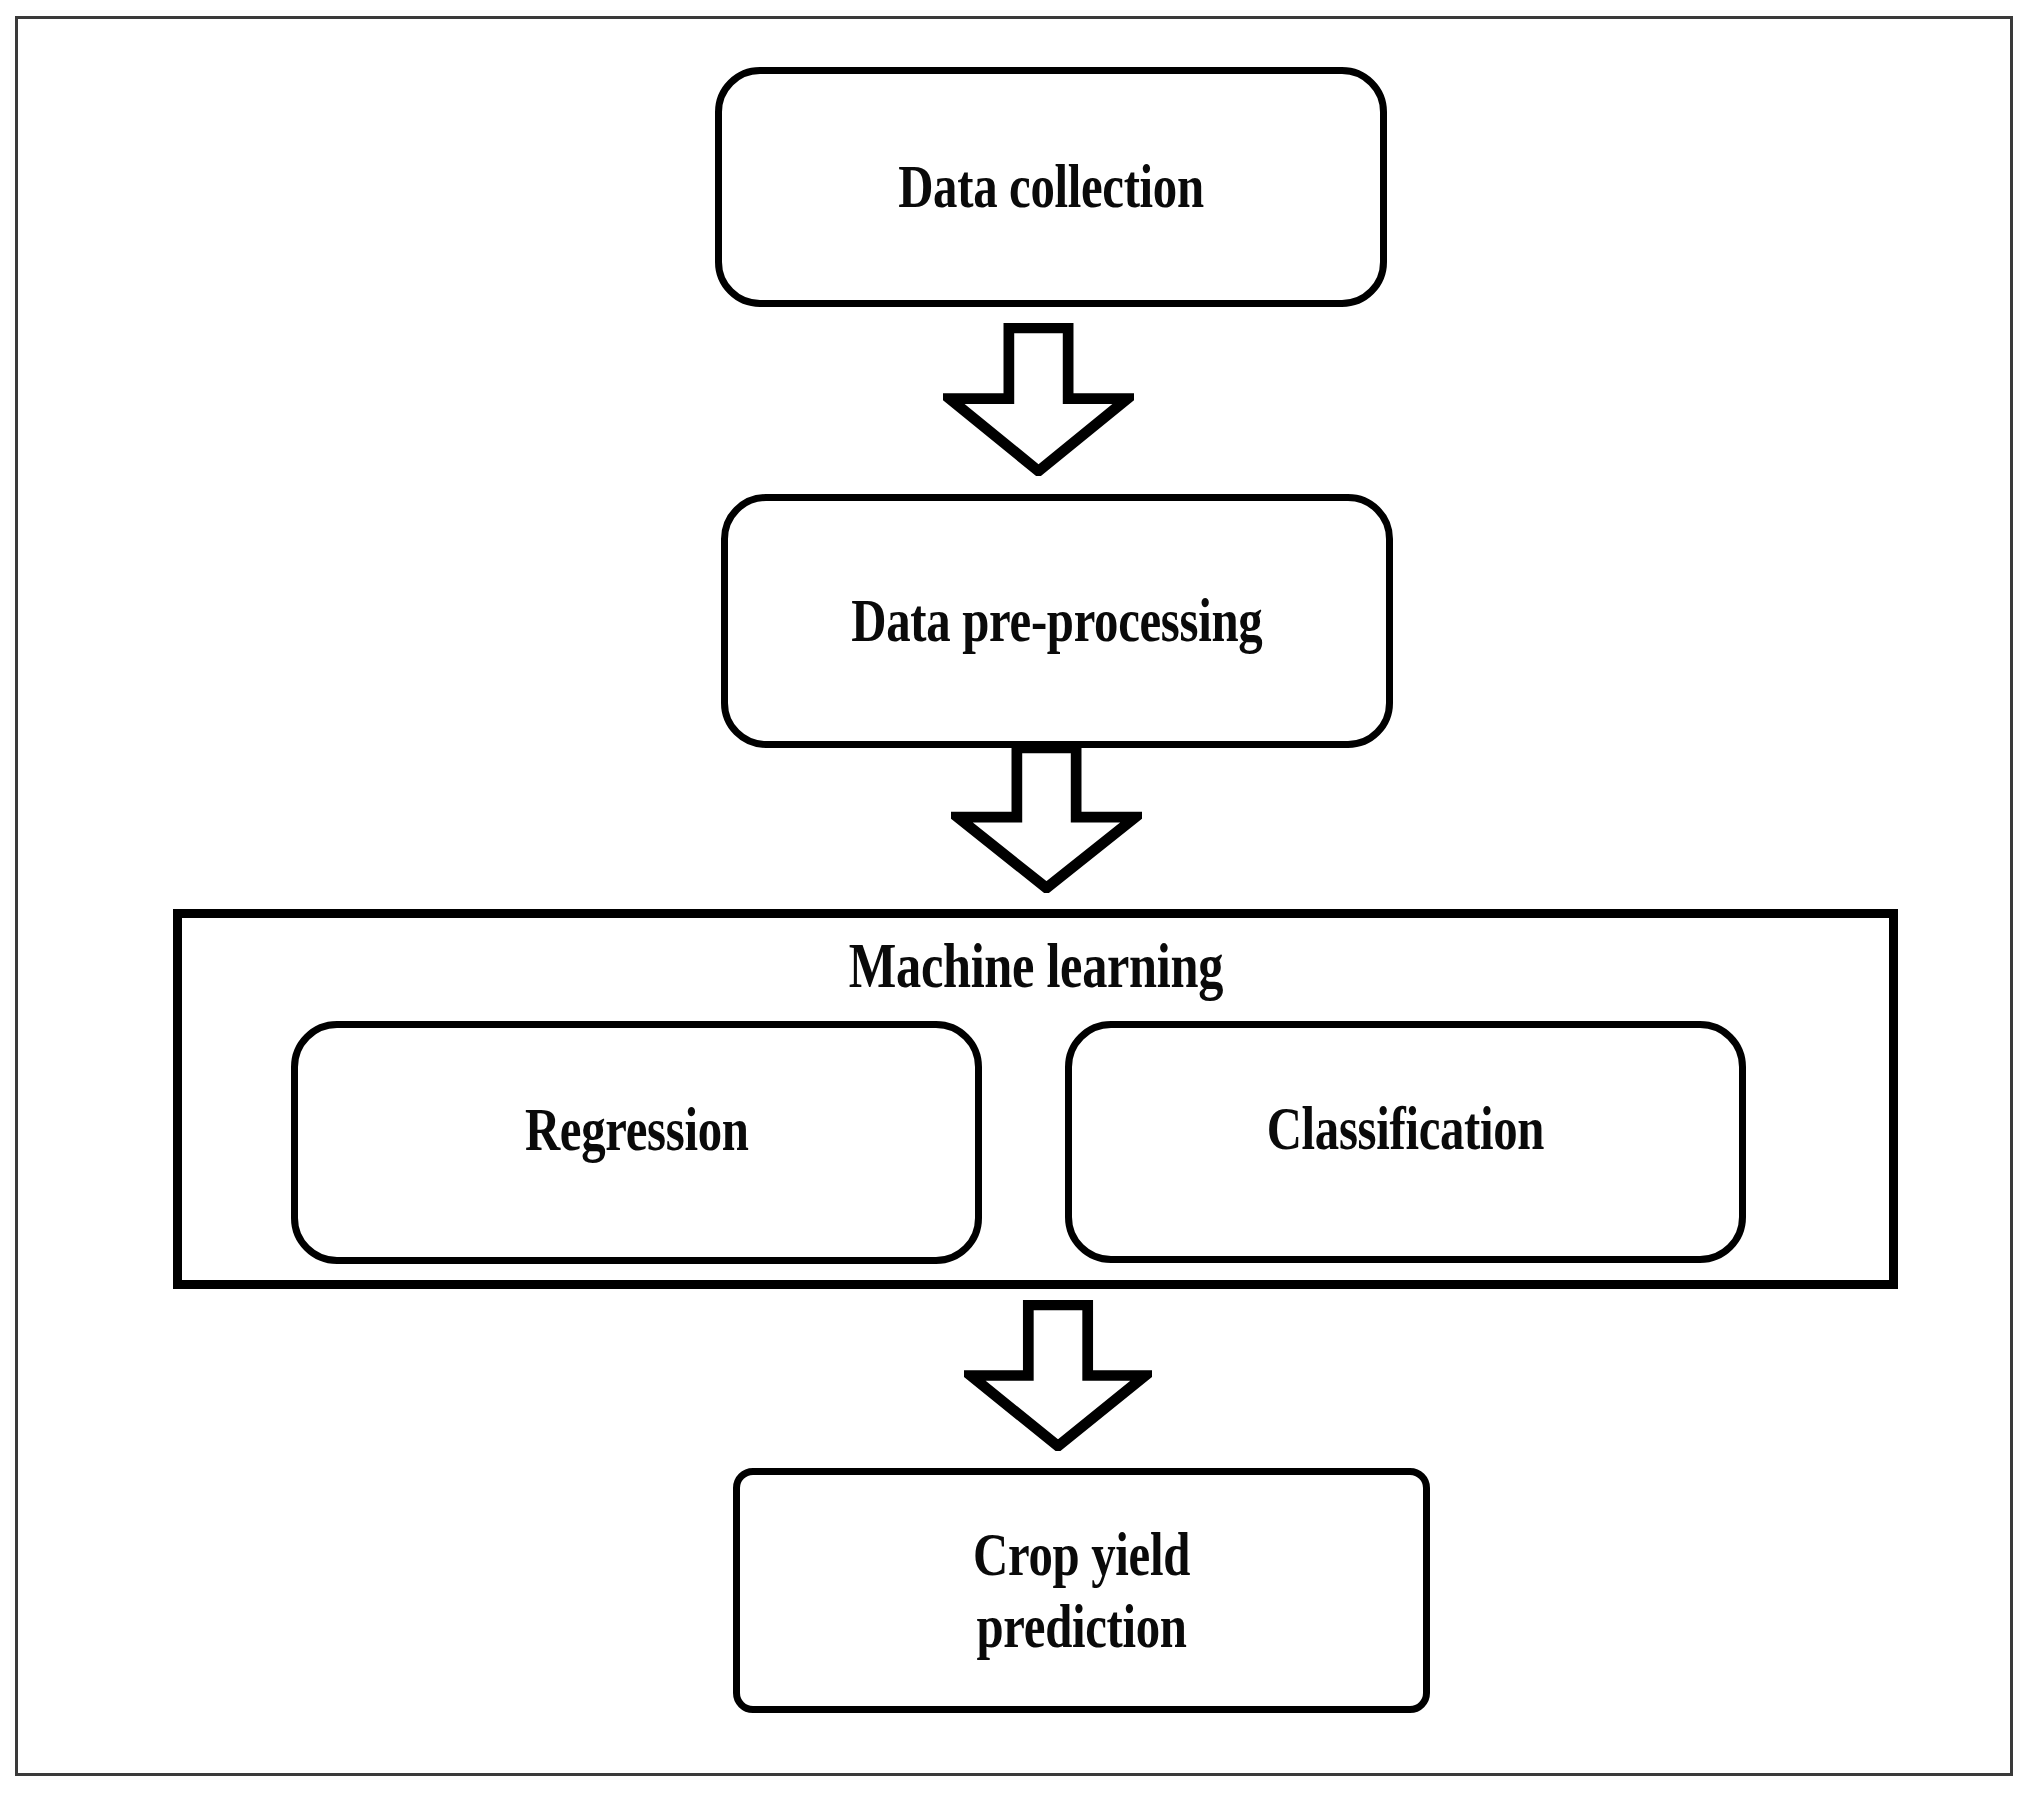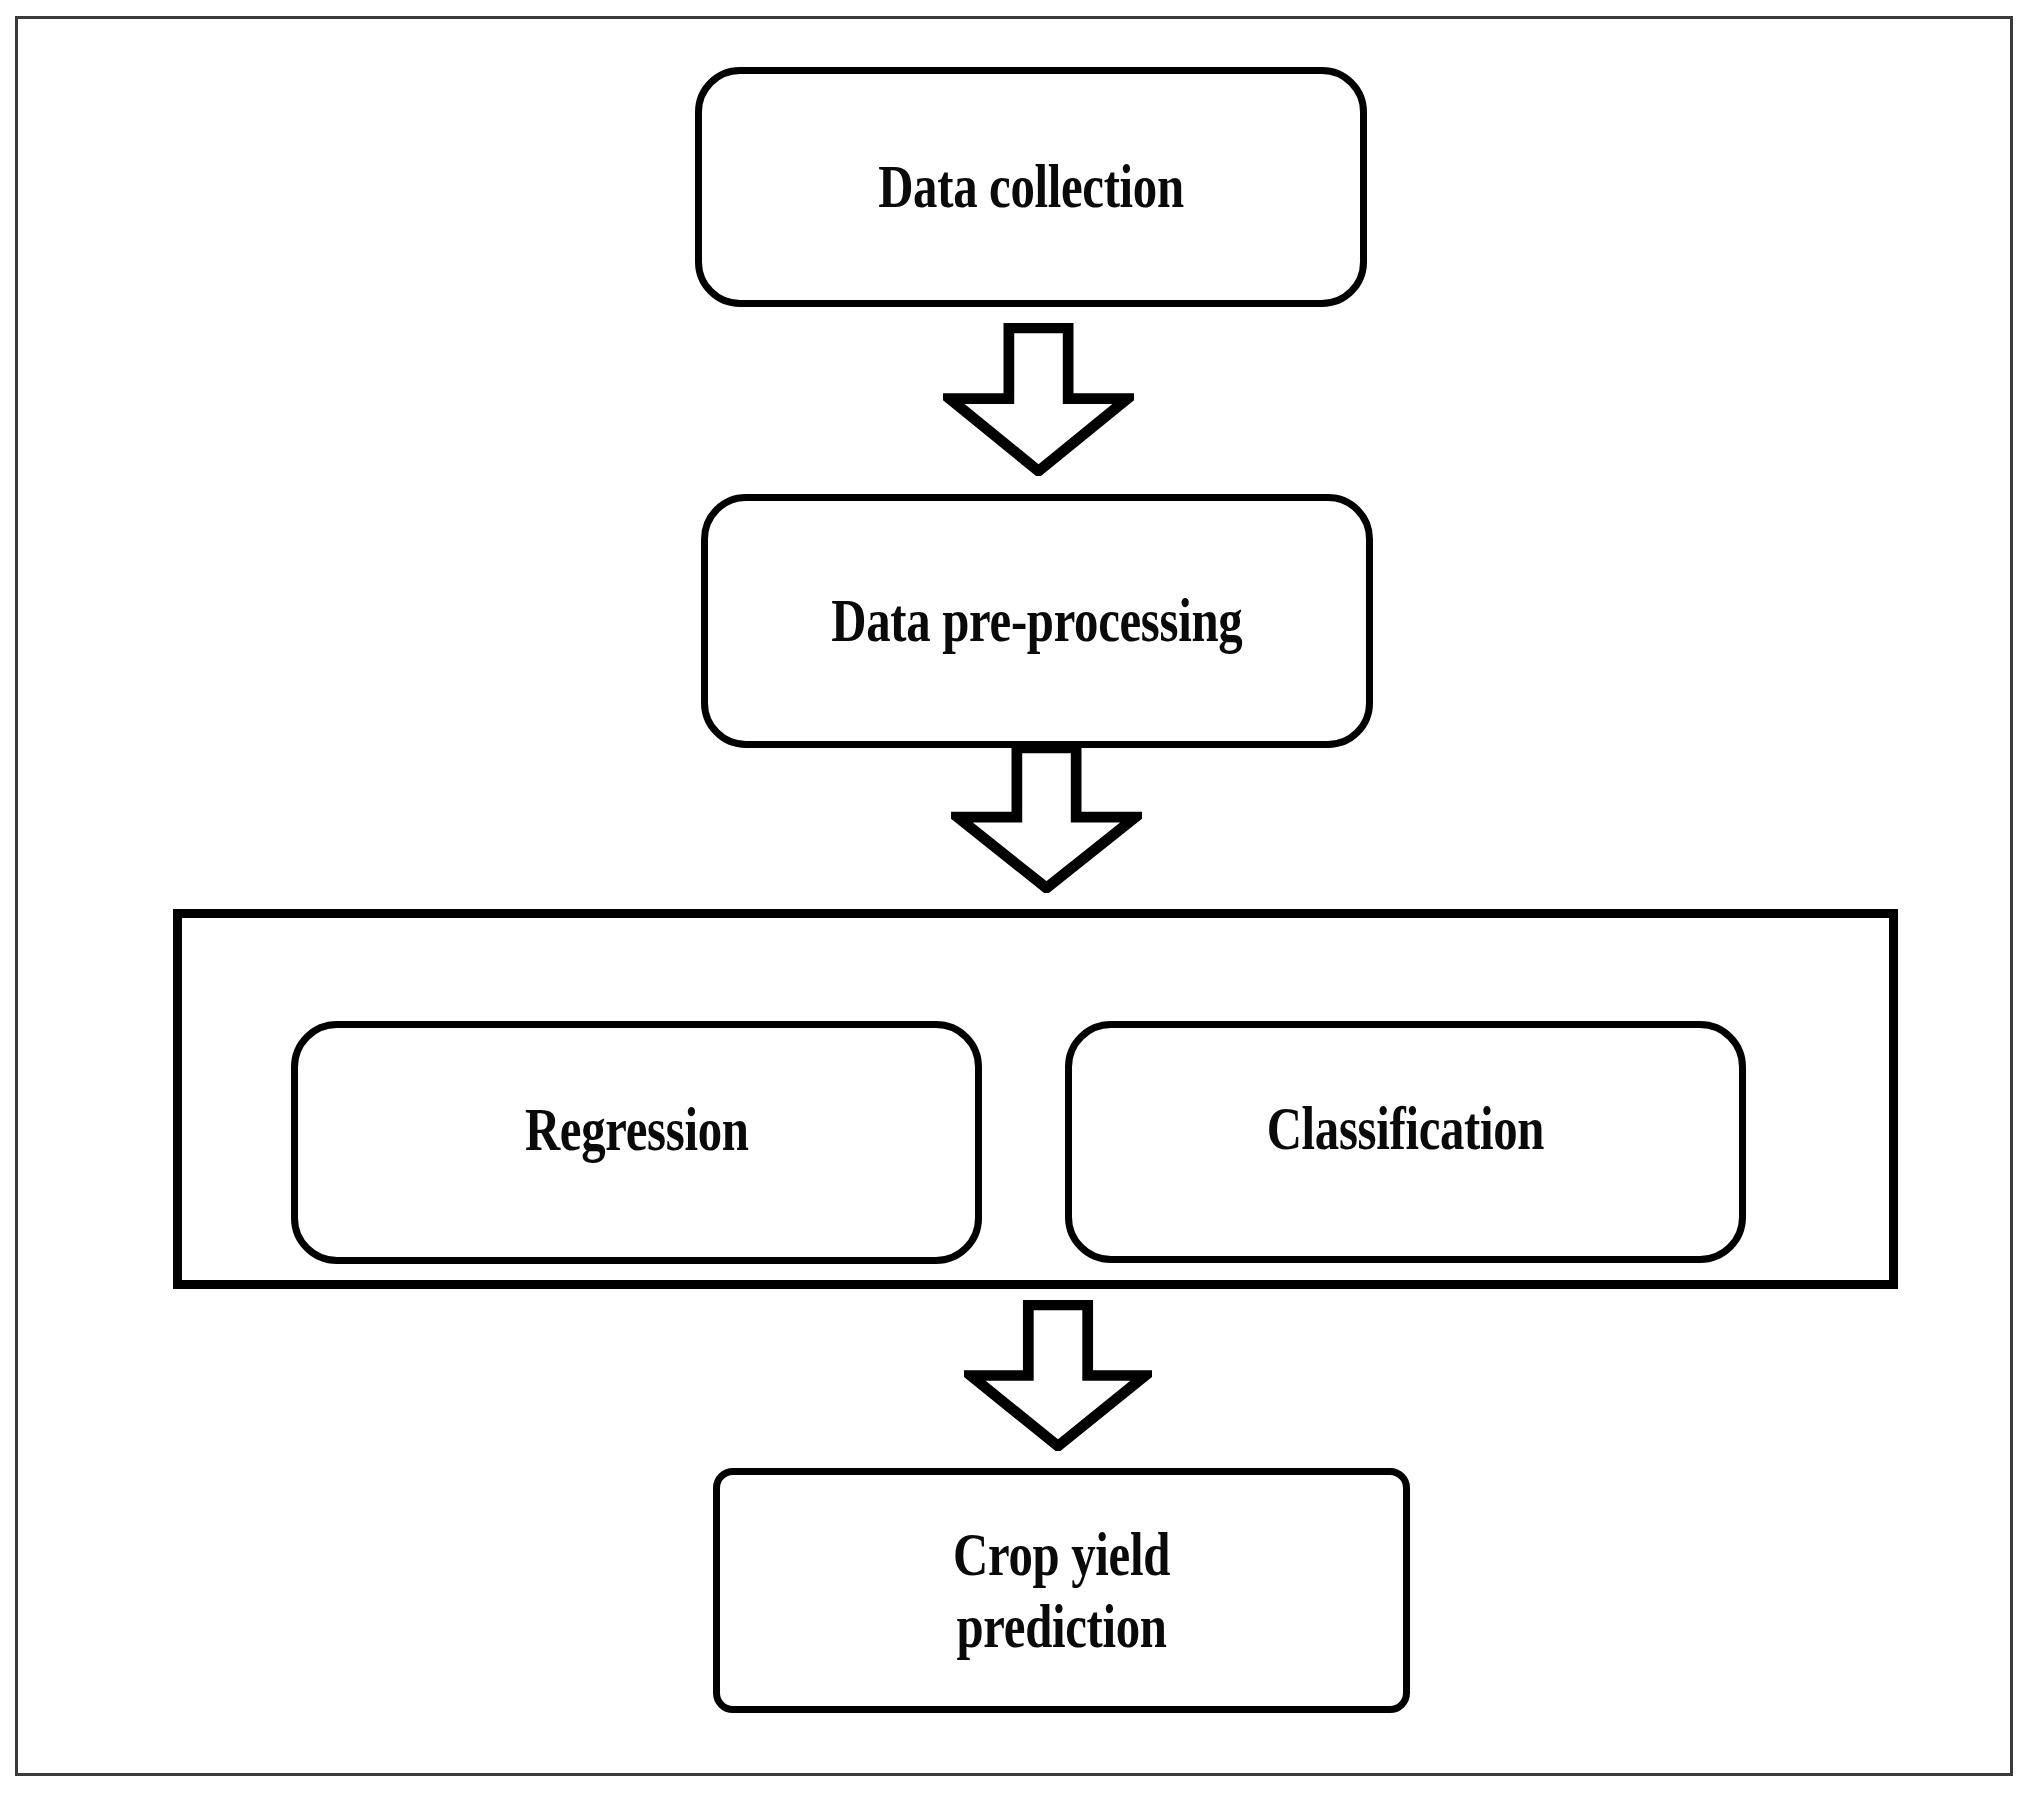--- a/index.html
+++ b/index.html
@@ -37,20 +37,21 @@
   .node {
     position: absolute;
     box-sizing: border-box;
     background: #ffffff;
     border: 7.4px solid #000000;
     border-radius: 43px;
     display: flex;
     align-items: center;
     justify-content: center;
     text-align: center;
+    margin-left: 20px;
   }
   .node .node-label {
     font-family: "Liberation Serif", "DejaVu Serif", serif;
     font-weight: bold;
     color: #0a0a0a;
     line-height: 1.18;
     letter-spacing: -0.4px;
     transform: scaleX(0.80);
     transform-origin: center center;
     white-space: pre-line;
@@ -168,20 +169,23 @@
       <span class="node-label">Data pre-processing</span>
     </div>
 
     <div class="arrow" id="arrow-2">
       <svg viewBox="0 0 232 182" preserveAspectRatio="none">
         <polygon points="80,6 152,6 152,90 224,90 116,176 8,90 80,90" fill="#ffffff" stroke="#000000" stroke-width="13" stroke-linejoin="miter"></polygon>
       </svg>
     </div>
 
     <div id="ml-container">
+      <div id="ml-title">
+        <span>Machine learning</span>
+      </div>
 
       <div class="ml-child" id="node-classification">
         <span class="node-label">Classification</span>
       </div>
 
       <div class="ml-child" id="node-regression">
         <span class="node-label">Regression</span>
       </div>
     </div>
 

